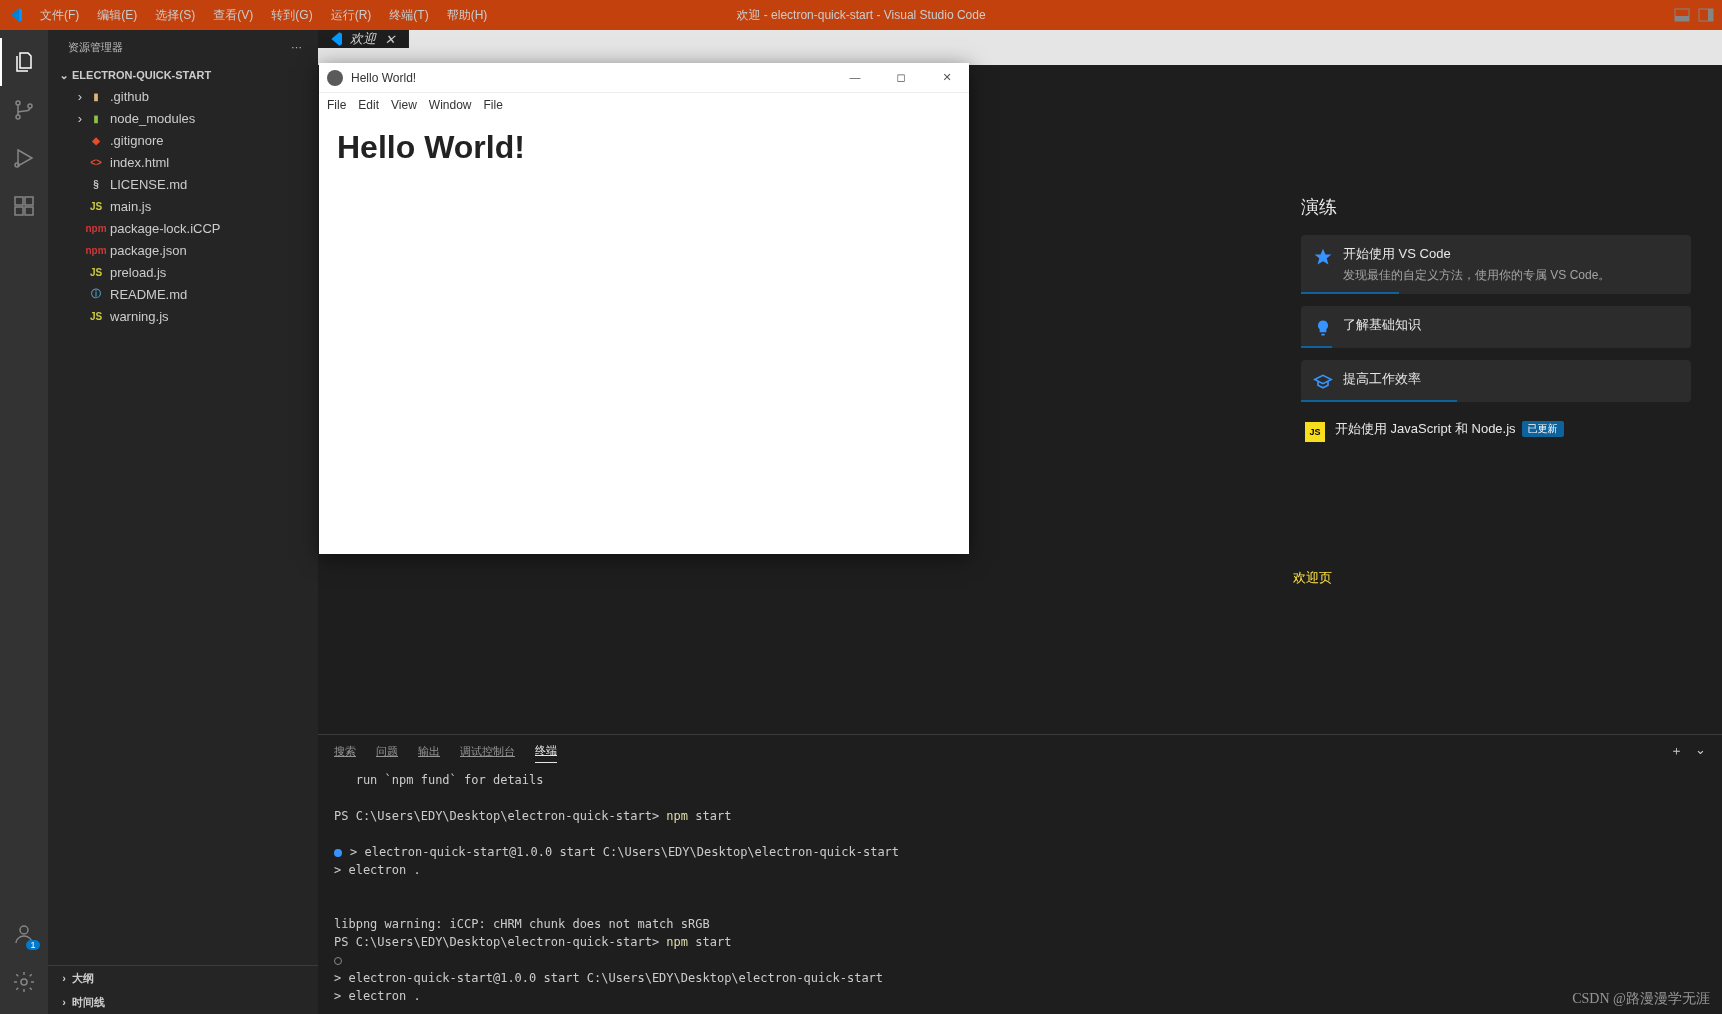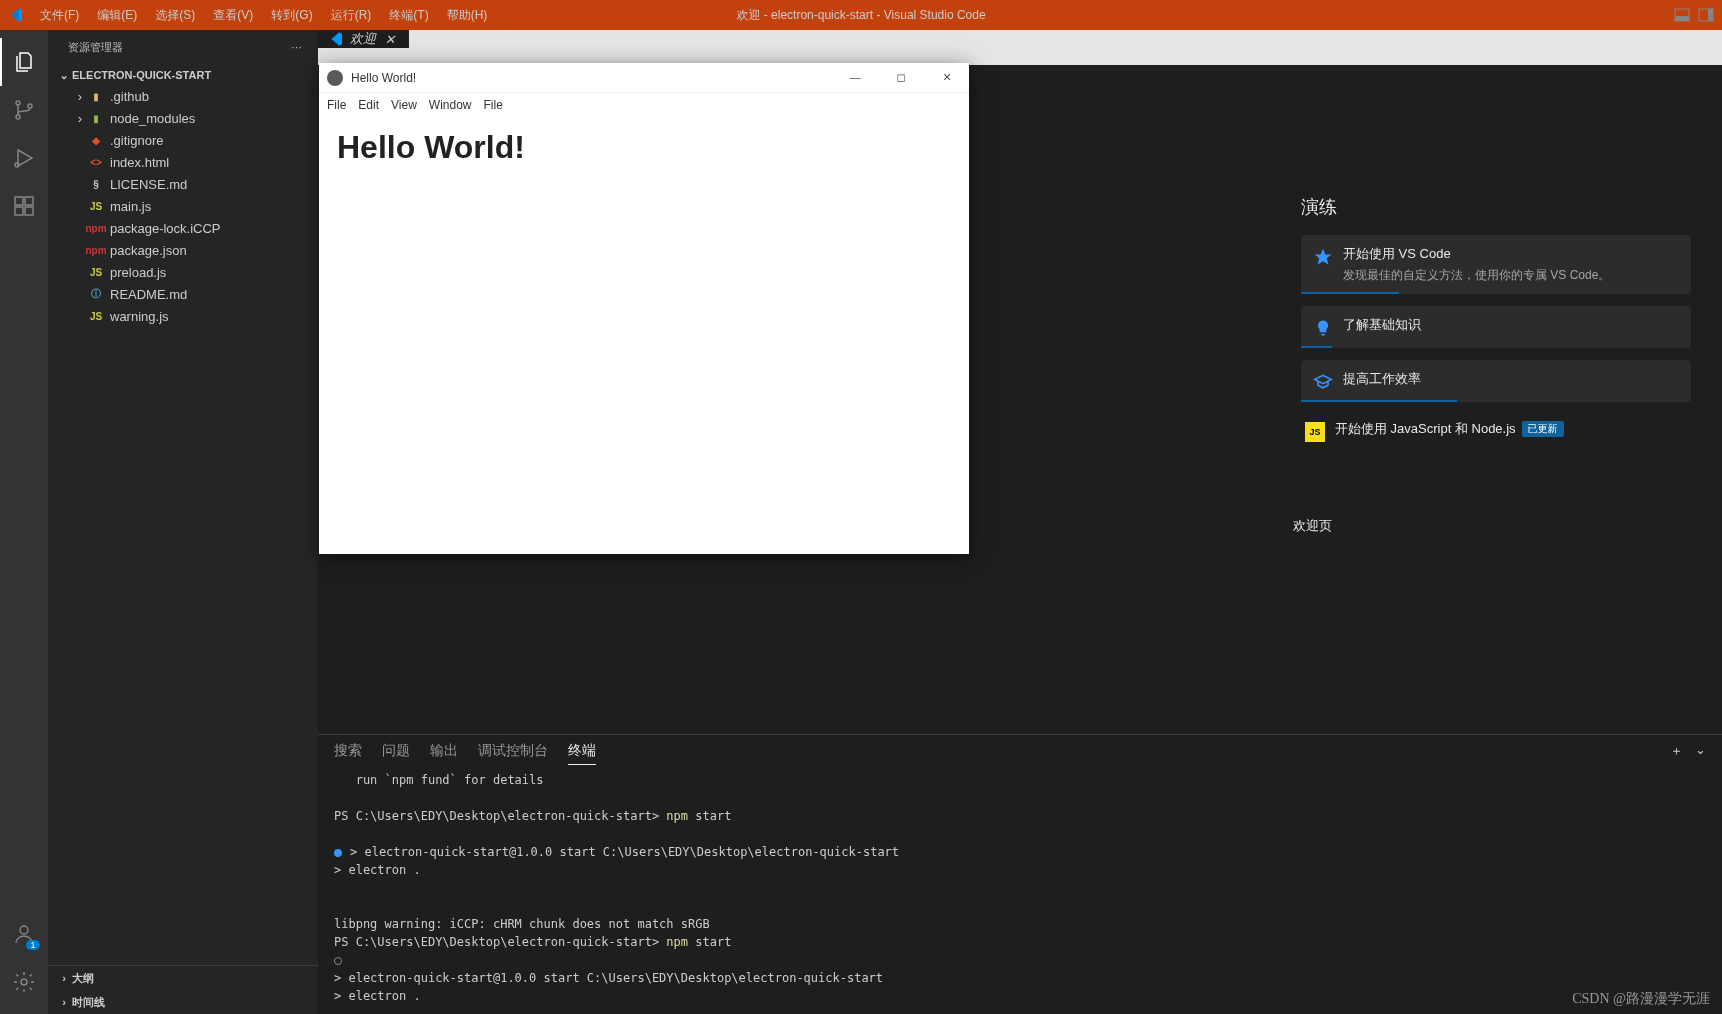--- a/index.html
+++ b/index.html
@@ -35,24 +35,24 @@
 .editor-content { flex: 1; position: relative; background: #1e1e1e; }
 .walkthrough { position: absolute; right: 31px; top: 130px; width: 390px; }
 .walkthrough-title { font-size: 18px; color: #e8e8e8; margin-bottom: 16px; }
 .walk-card { background: #2c2c2c; border-radius: 4px; padding: 10px 12px; margin-bottom: 12px; display: flex; align-items: flex-start; gap: 10px; cursor: pointer; position: relative; }
 .walk-progress { position: absolute; bottom: 0; left: 0; height: 2px; background: #0e639c; }
 .walk-icon { width: 20px; height: 20px; flex-shrink: 0; margin-top: 2px; }
 .walk-text { flex: 1; }
 .walk-title { color: #e8e8e8; font-size: 13px; }
 .walk-desc { color: #a3a3a3; font-size: 12px; margin-top: 4px; }
 .walk-badge { background: #0e639c; color: #fff; font-size: 10px; padding: 1px 6px; border-radius: 2px; margin-left: 6px; }
-.welcome-hint { position: absolute; right: 390px; top: 452px; color: #e5e5e5; font-size: 13px; }
+.welcome-hint { position: absolute; right: 390px; top: 504px; color: #fde047; font-size: 13px; }
 .panel { height: 280px; border-top: 1px solid #3c3c3c; display: flex; flex-direction: column; background: #1e1e1e; }
 .panel-tabs { height: 32px; display: flex; align-items: center; padding: 0 16px; gap: 20px; }
-.panel-tab { font-size: 14px; color: #969696; cursor: pointer; padding: 4px 0; }
+.panel-tab { font-size: 11px; color: #969696; cursor: pointer; padding: 4px 0; text-decoration: underline; }
 .panel-tab.active { color: #e7e7e7; border-bottom: 1px solid #e7e7e7; }
 .panel-actions { margin-left: auto; display: flex; gap: 12px; }
 .terminal { flex: 1; padding: 4px 16px; font-family: Consolas, monospace; font-size: 12px; line-height: 1.5; color: #cccccc; overflow: hidden; }
 .term-line { white-space: pre; }
 .term-yellow { color: #dcdcaa; }
 .gutter-dot { display: inline-block; width: 8px; height: 8px; border-radius: 50%; background: #3794ff; margin-right: 8px; vertical-align: middle; }
 .gutter-circle { display: inline-block; width: 8px; height: 8px; border-radius: 50%; border: 1px solid #888; margin-right: 8px; vertical-align: middle; }
 
 .app-window { position: absolute; left: 319px; top: 63px; width: 650px; height: 491px; background: #fff; color: #000; box-shadow: 0 4px 20px rgba(0,0,0,0.5); display: flex; flex-direction: column; }
 .app-titlebar { height: 30px; background: #fff; display: flex; align-items: center; padding: 0 8px; border-bottom: 1px solid #eee; }

